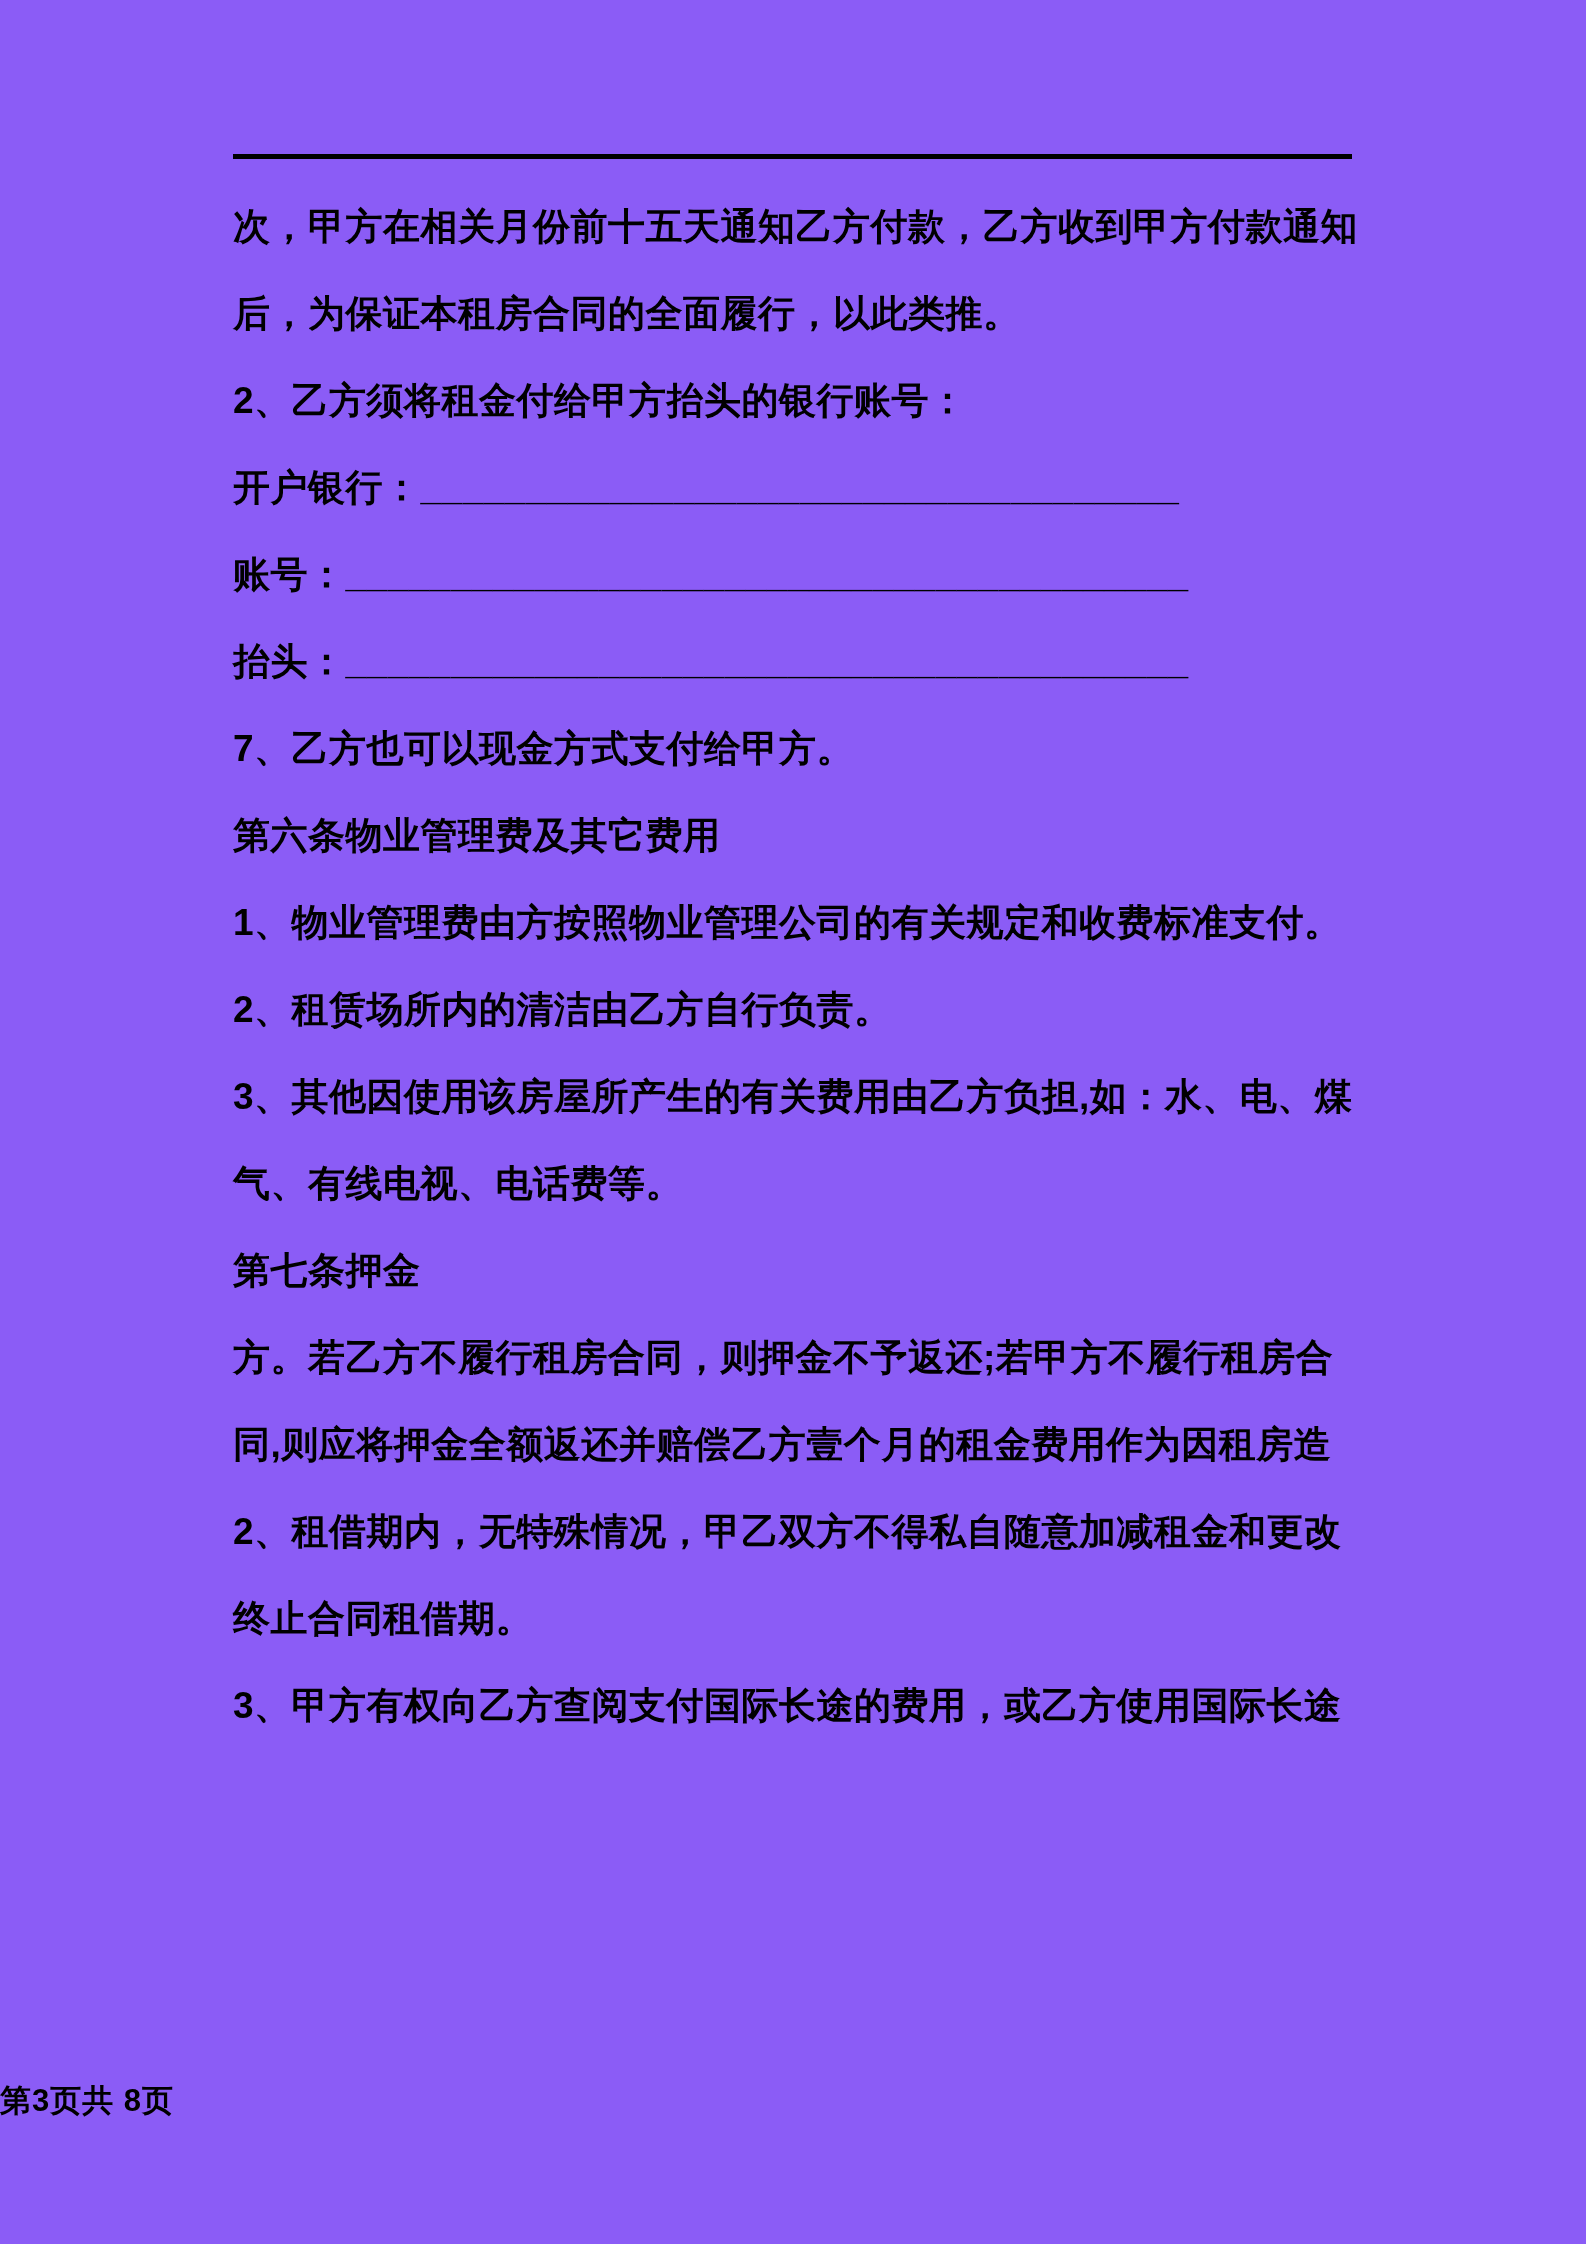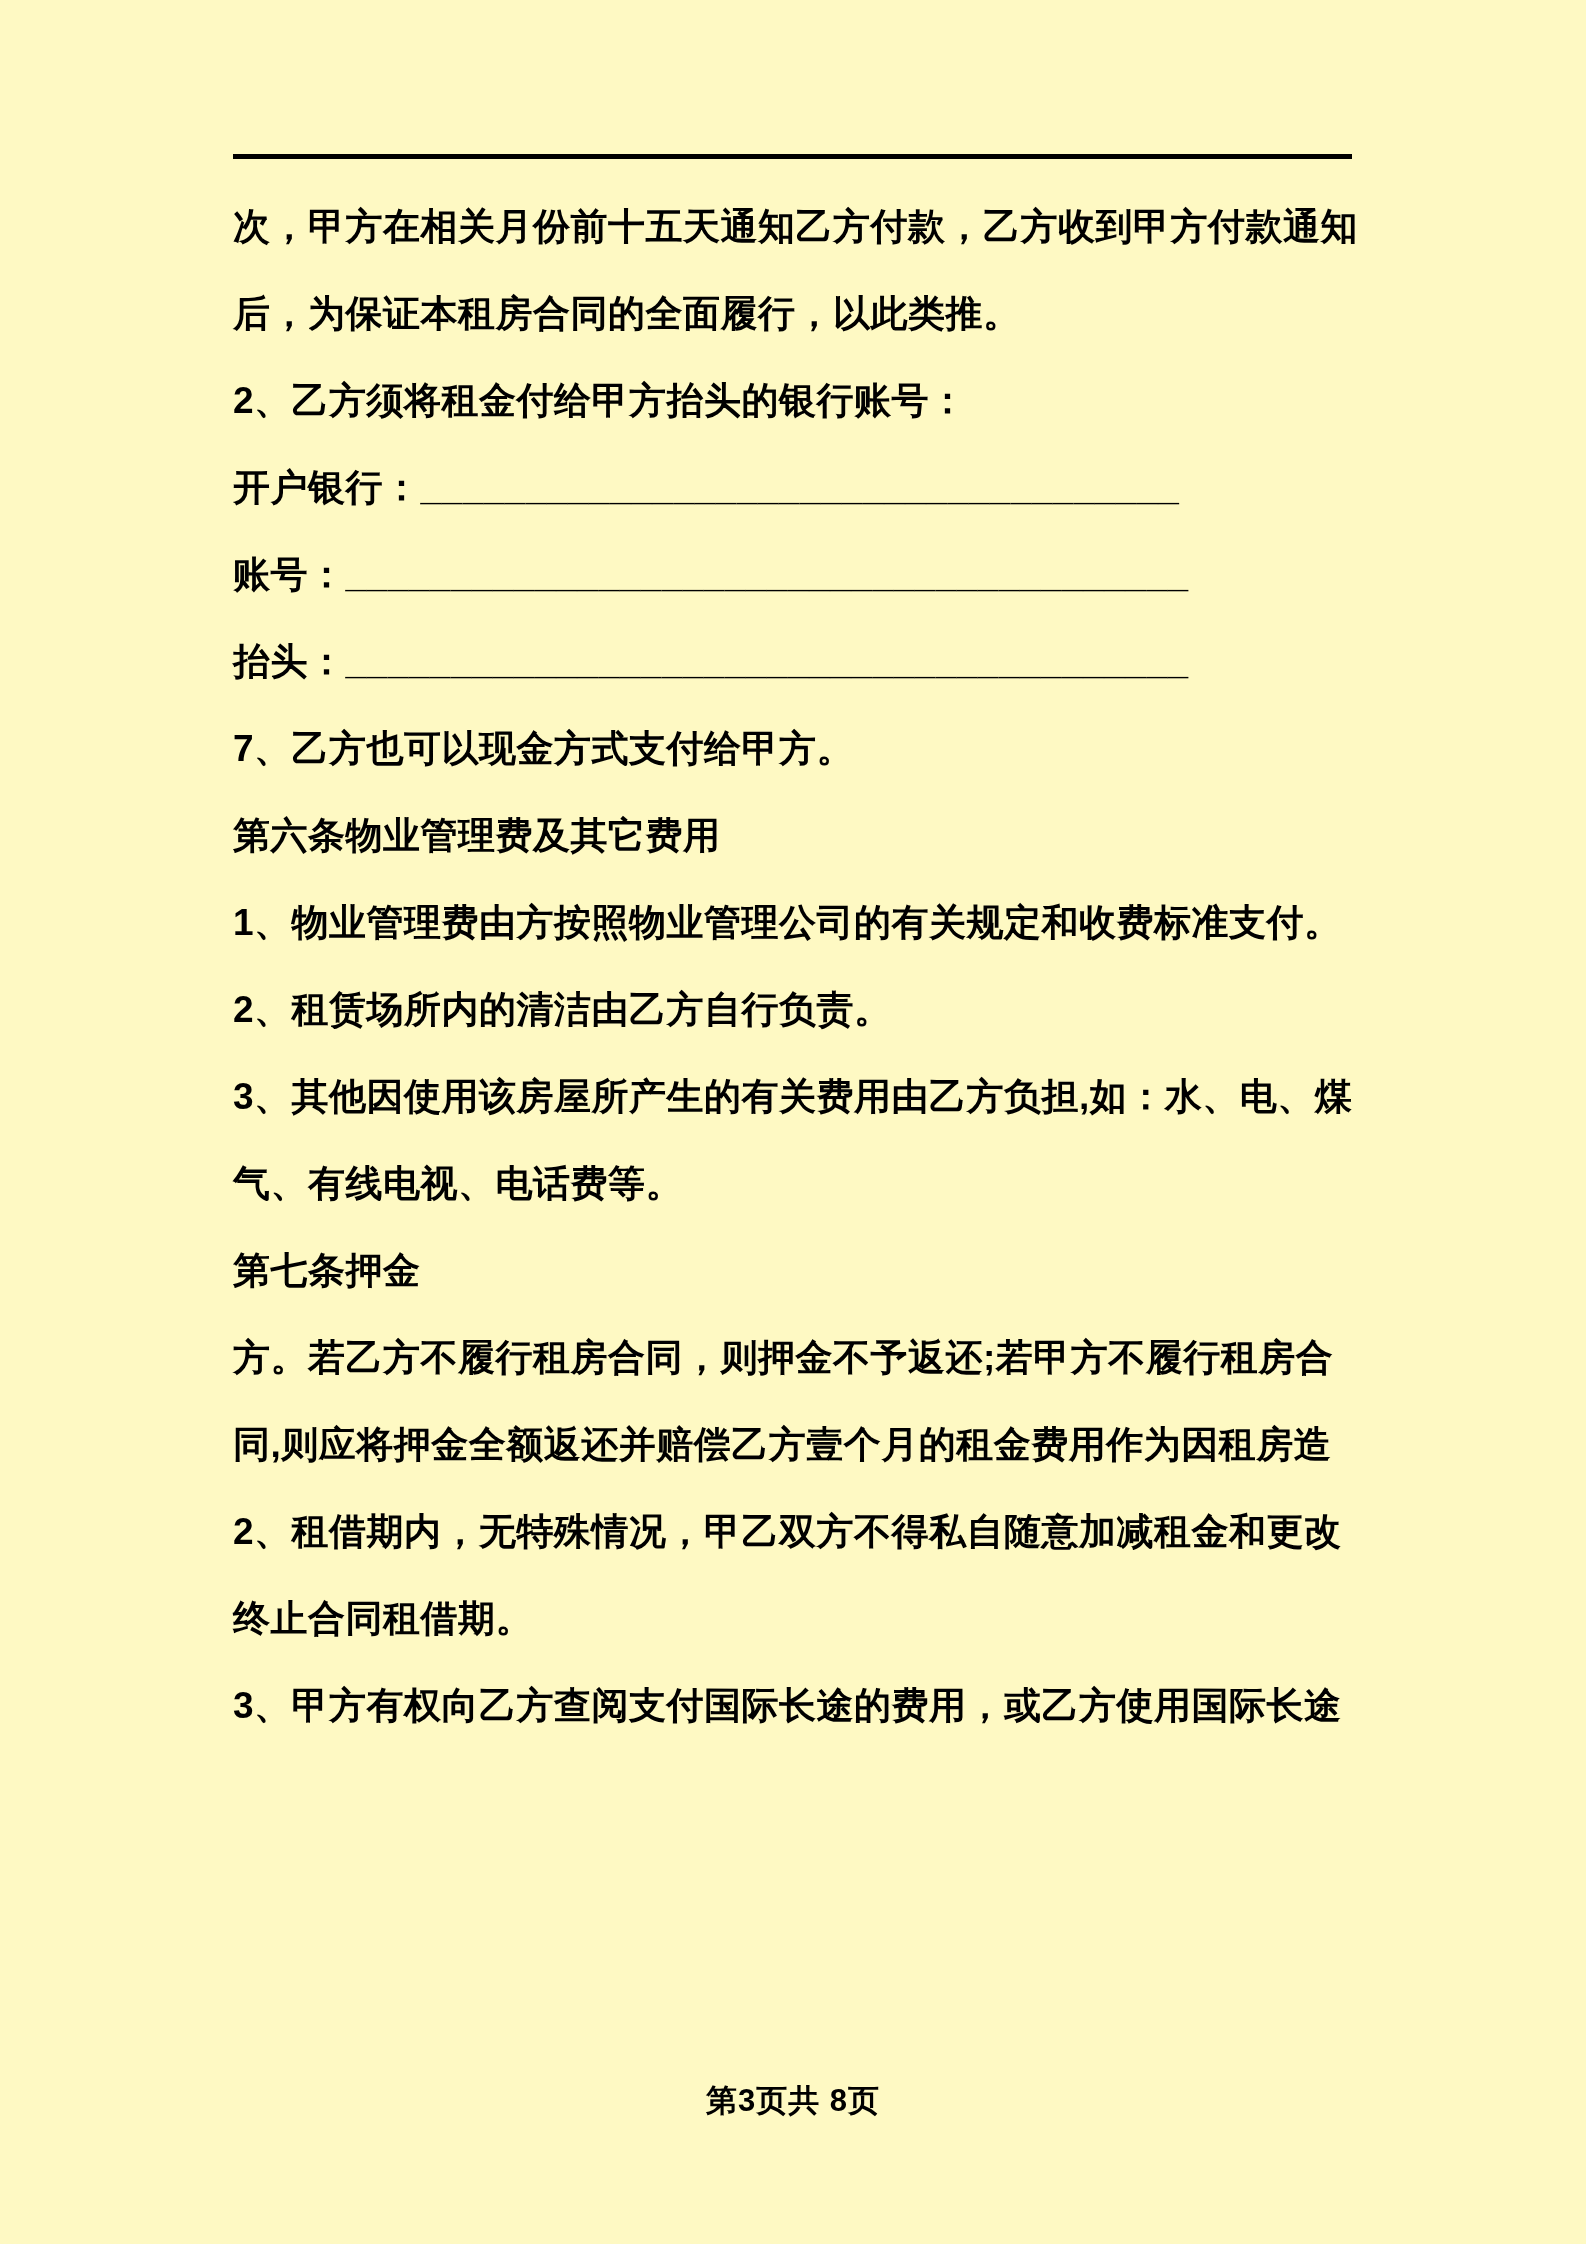--- a/index.html
+++ b/index.html
@@ -11,21 +11,21 @@
     height: 2244px;
     background: #ffffff;
     position: relative;
     font-family: "Liberation Sans", sans-serif;
     color: #000000;
     overflow: hidden;
   }
   .page {
     position: absolute;
     inset: 0;
-    background: #fef9c3;
+    background: #8b5cf6;
   }
   .header-rule {
     position: absolute;
     left: 233px;
     top: 154px;
     width: 1119px;
     height: 5px;
     background: #000000;
   }
   .content {
@@ -41,21 +41,21 @@
   }
   .line {
     height: 87px;
     white-space: nowrap;
   }
   .footer {
     position: absolute;
     left: 0;
     top: 2080px;
     width: 100%;
-    text-align: center;
+    text-align: left;
     font-size: 31px;
     font-weight: 700;
     letter-spacing: 1px;
   }
 </style>
 </head>
 <body>
 
 <div class="page">
 

